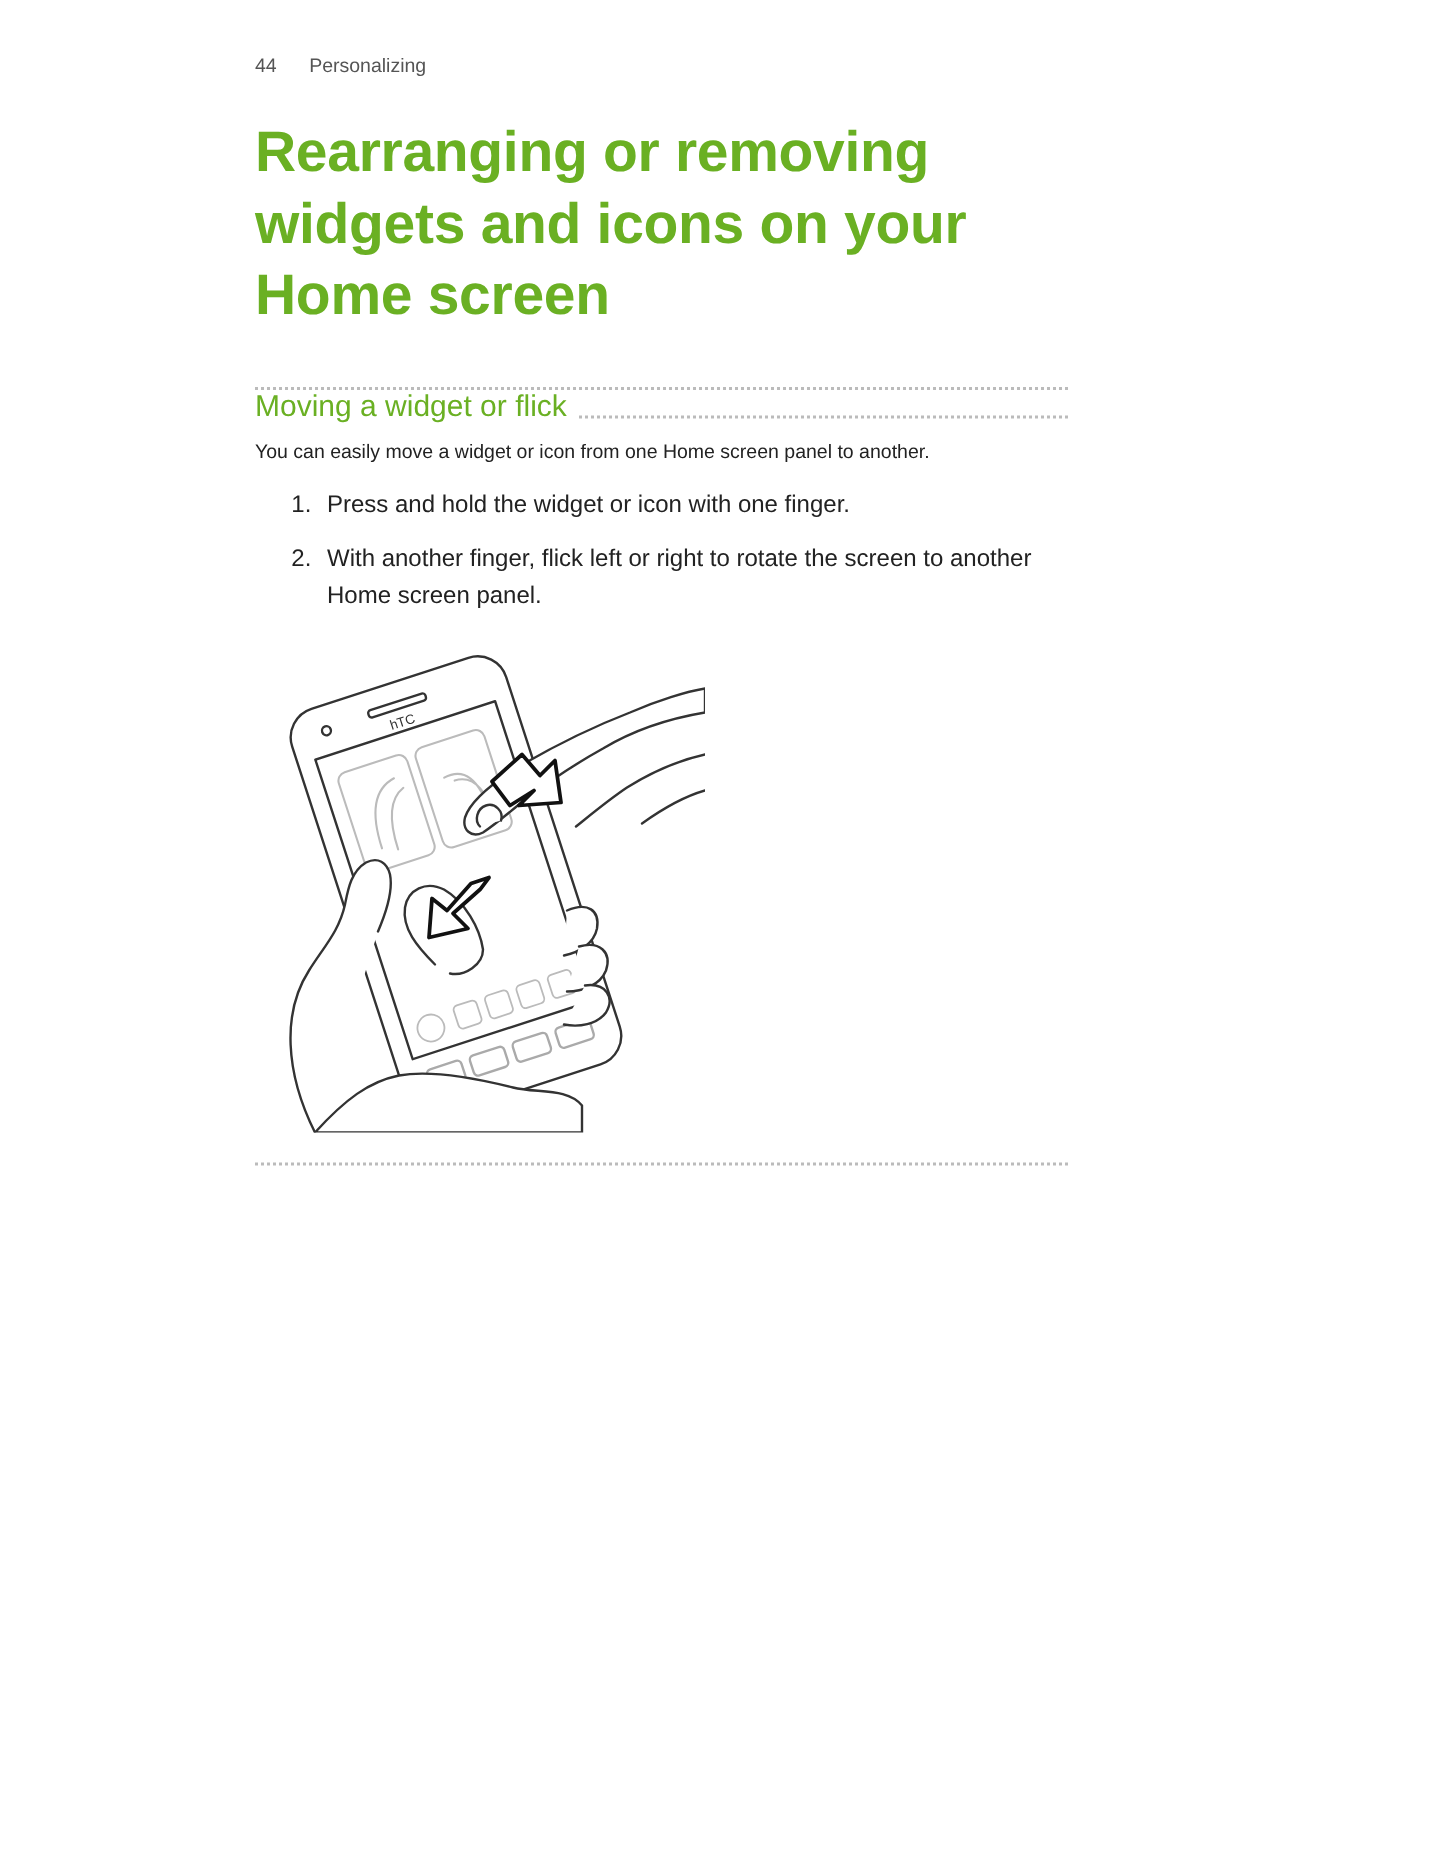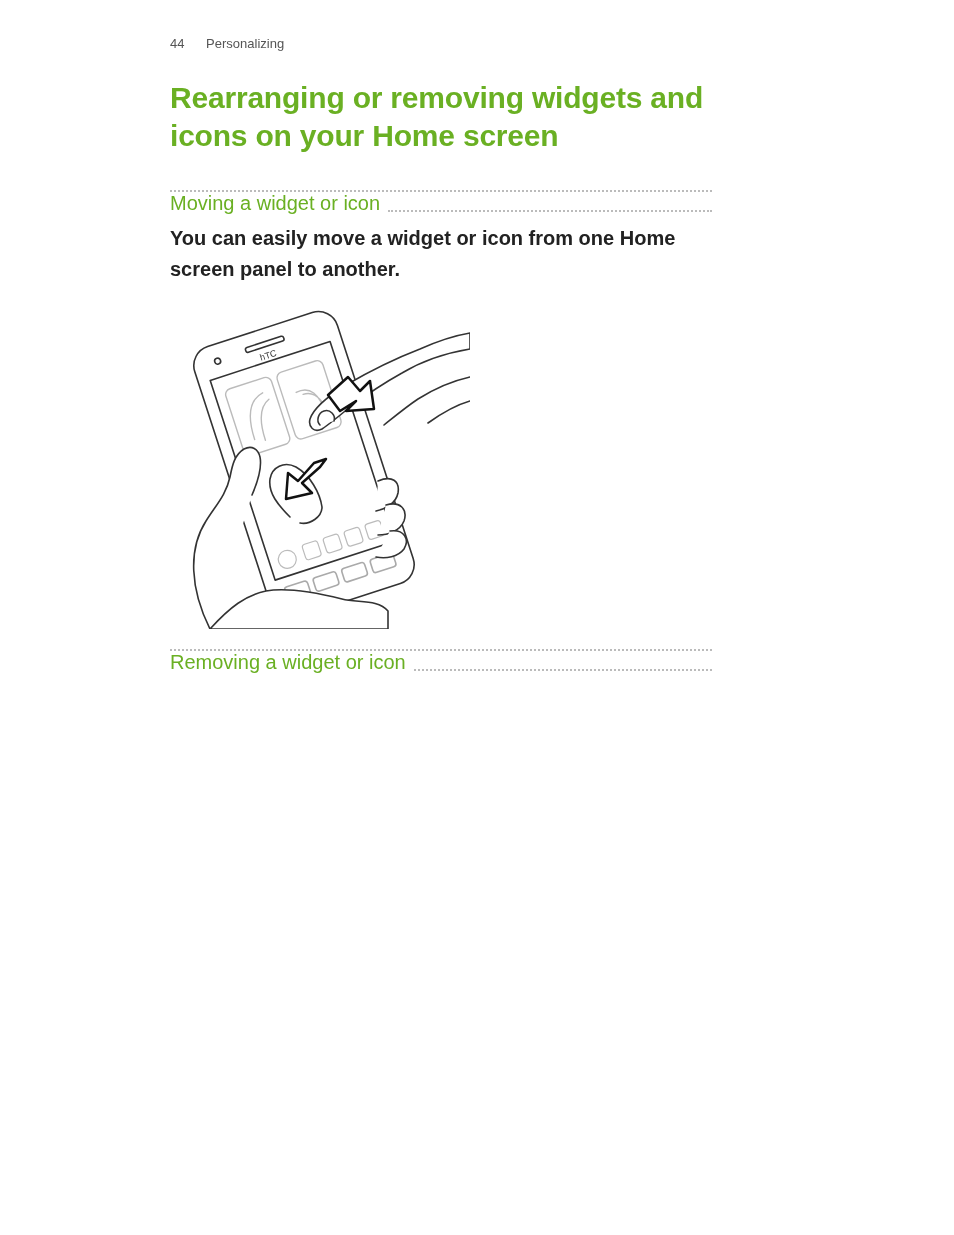--- a/index.html
+++ b/index.html
@@ -19,21 +19,21 @@
   .running-head {
     font-size: 13px;
     color: #555;
     margin-bottom: 28px;
   }
   .running-head .page-num {
     margin-right: 18px;
   }
   h1.page-title {
     color: #6ab023;
-    font-size: 30px;
+    font-size: 38px;
     font-weight: 600;
     line-height: 1.25;
     margin: 0 0 34px 0;
     letter-spacing: -0.2px;
   }
   .dotted-row {
     display: flex;
     align-items: baseline;
     gap: 6px;
     margin: 0 0 2px 0;
@@ -50,25 +50,24 @@
     flex: 1 1 100%;
   }
   .section-title {
     color: #6ab023;
     font-size: 20px;
     white-space: nowrap;
     flex: 0 0 auto;
     padding-right: 2px;
   }
   p.body {
-    font-size: 20px;
+    font-size: 13px;
     line-height: 1.55;
     margin: 8px 0 14px 0;
     color: #222;
-    font-weight: bold;
   }
   ol.steps {
     margin: 0 0 14px 0;
     padding-left: 42px;
     font-size: 16px;
     line-height: 1.55;
     color: #222;
   }
   ol.steps li {
     padding-left: 6px;
@@ -101,26 +100,30 @@
     <span class="page-num">44</span>
     <span>Personalizing</span>
   </div>
 
   <h1 class="page-title">Rearranging or removing widgets and icons on your Home screen</h1>
 
   <div class="dotted-row top-rule">
       <span class="dots full"></span>
     </div>
   <div class="dotted-row">
-    <span class="section-title">Moving a widget or icon</span>
+    <span class="section-title">Moving a widget or flick</span>
     <span class="dots"></span>
   </div>
 
   <p class="body">You can easily move a widget or icon from one Home screen panel to another.</p>
 
+  <ol class="steps">
+    <li>Press and hold the widget or icon with one finger.</li>
+    <li>With another finger, flick left or right to rotate the screen to another Home screen panel.</li>
+  </ol>
 
   <div class="illustration-wrap">
     <svg viewBox="0 0 300 330" fill="none" stroke="#333" stroke-width="1.6" stroke-linejoin="round" stroke-linecap="round">
 
       <g transform="rotate(-18 130 170)">
         <rect x="60" y="25" width="150" height="285" rx="20" ry="20" fill="#fff"></rect>
         <rect x="72" y="58" width="126" height="210" fill="#fff"></rect>
 
         <circle cx="85" cy="42" r="3"></circle>
         <rect x="115" y="38" width="40" height="5" rx="2"></rect>
@@ -175,19 +178,15 @@
 
         <path d="M150 168 L 132 184 L 142 194 L 116 200 L 118 174 L 128 182 L 144 164 L 156 160 Z" stroke-width="2.5"></path>
       </g>
     </svg>
   </div>
 
 
   <div class="dotted-row top-rule">
       <span class="dots full"></span>
     </div>
-  <div class="dotted-row">
-    <span class="section-title">Removing a widget or icon</span>
-    <span class="dots"></span>
-  </div>
 
 
 </div>
 
 </body></html>

